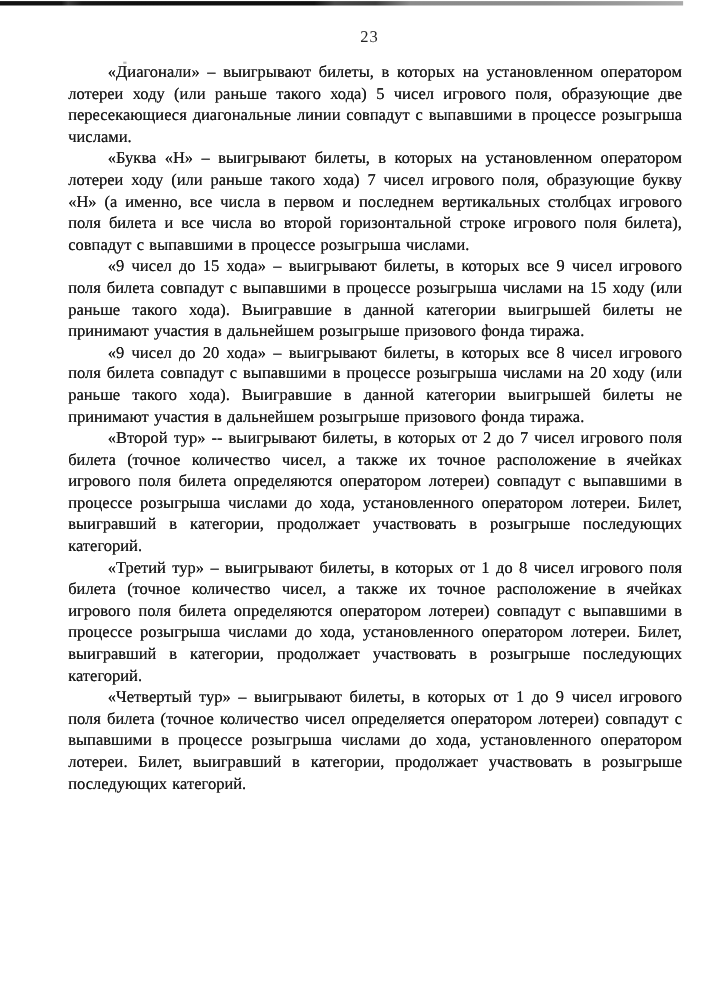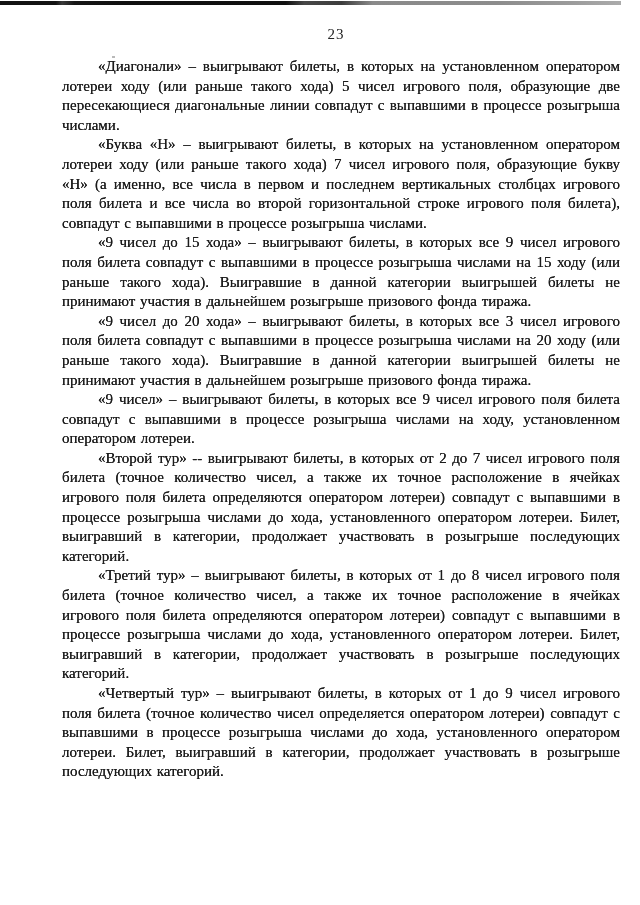--- a/index.html
+++ b/index.html
@@ -91,22 +91,21 @@
 
   <div class="scan-bar-top"></div>
   <div class="scan-speck-a"></div>
 
   <div class="page-number">23</div>
 
   <div class="content">
     <p>«Диагонали» – выигрывают билеты, в которых на установленном оператором лотереи ходу (или раньше такого хода) 5 чисел игрового поля, образующие две пересекающиеся диагональные линии совпадут с выпавшими в процессе розыгрыша числами.</p>
     <p>«Буква «Н» – выигрывают билеты, в которых на установленном оператором лотереи ходу (или раньше такого хода) 7 чисел игрового поля, образующие букву «Н» (а именно, все числа в первом и последнем вертикальных столбцах игрового поля билета и все числа во второй горизонтальной строке игрового поля билета), совпадут с выпавшими в процессе розыгрыша числами.</p>
     <p>«9 чисел до 15 хода» – выигрывают билеты, в которых все 9 чисел игрового поля билета совпадут с выпавшими в процессе розыгрыша числами на 15 ходу (или раньше такого хода). Выигравшие в данной категории выигрышей билеты не принимают участия в дальнейшем розыгрыше призового фонда тиража.</p>
-    <p>«9 чисел до 20 хода» – выигрывают билеты, в которых все 3 чисел игрового поля билета совпадут с выпавшими в процессе розыгрыша числами на 20 ходу (или раньше такого хода). Выигравшие в данной категории выигрышей билеты не принимают участия в дальнейшем розыгрыше призового фонда тиража.</p>
-    <p>«9 чисел» – выигрывают билеты, в которых все 9 чисел игрового поля билета совпадут с выпавшими в процессе розыгрыша числами на ходу, установленном оператором лотереи.</p>
+    <p>«9 чисел до 20 хода» – выигрывают билеты, в которых все 8 чисел игрового поля билета совпадут с выпавшими в процессе розыгрыша числами на 20 ходу (или раньше такого хода). Выигравшие в данной категории выигрышей билеты не принимают участия в дальнейшем розыгрыше призового фонда тиража.</p>
     <p>«Второй тур» -- выигрывают билеты, в которых от 2 до 7 чисел игрового поля билета (точное количество чисел, а также их точное расположение в ячейках игрового поля билета определяются оператором лотереи) совпадут с выпавшими в процессе розыгрыша числами до хода, установленного оператором лотереи. Билет, выигравший в категории, продолжает участвовать в розыгрыше последующих категорий.</p>
     <p>«Третий тур» – выигрывают билеты, в которых от 1 до 8 чисел игрового поля билета (точное количество чисел, а также их точное расположение в ячейках игрового поля билета определяются оператором лотереи) совпадут с выпавшими в процессе розыгрыша числами до хода, установленного оператором лотереи. Билет, выигравший в категории, продолжает участвовать в розыгрыше последующих категорий.</p>
     <p>«Четвертый тур» – выигрывают билеты, в которых от 1 до 9 чисел игрового поля билета (точное количество чисел определяется оператором лотереи) совпадут с выпавшими в процессе розыгрыша числами до хода, установленного оператором лотереи. Билет, выигравший в категории, продолжает участвовать в розыгрыше последующих категорий.</p>
   </div>
 
   <div class="scan-speck-b"></div>
   <div class="scan-line-right"></div>
 
 </div>
 

